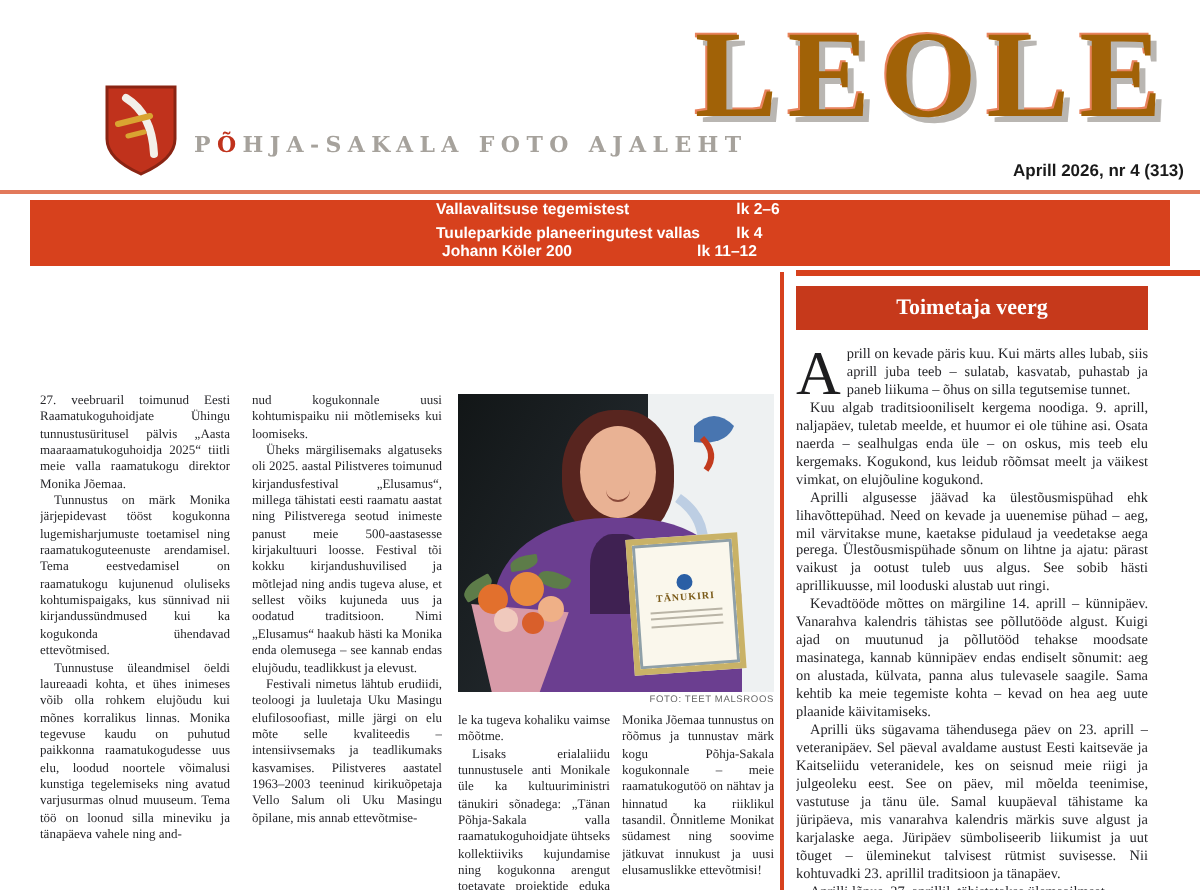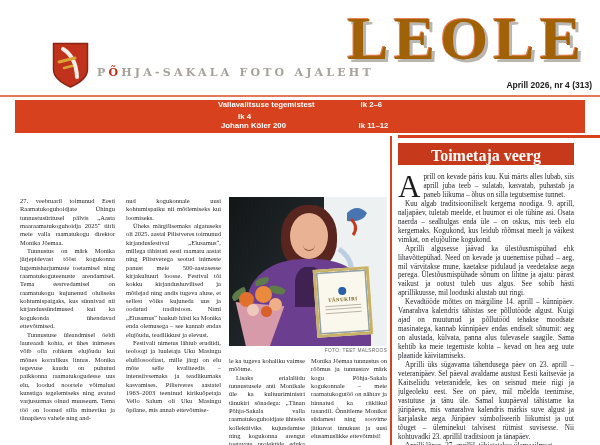--- a/index.html
+++ b/index.html
@@ -27,21 +27,21 @@
   }
   .mast-rule{position:absolute;left:0;top:95px;width:600px;height:1.5px;background:#e2795b;}
   
   .index-bar{
     position:absolute;left:15px;top:100px;width:570px;height:33px;
     background:#d7411d;display:flex;align-items:center;
     padding-left:42px;box-sizing:border-box;
     font-family:"Liberation Sans",sans-serif;font-weight:bold;font-size:7.8px;color:#fff;flex-direction:column;
   }
   .index-group{display:grid;grid-template-columns:auto auto;column-gap:10px;row-gap:3px;margin-right:26px;}
-  .index-group .pg{white-space:nowrap;margin-left:20px;}
+  .index-group .pg{white-space:nowrap;}
   .g1{width:180px;} .g2{width:175px;} .g3{width:200px;margin-right:0;gap:20px;}
   
   .headline{
     position:absolute;left:20px;top:140px;width:372px;
     font-family:"Liberation Sans",sans-serif;font-weight:700;font-size:22px;line-height:25.5px;
     color:#1d1d1f;letter-spacing:-0.3px;
   }
   
   .col{
     position:absolute;top:197px;height:248px;overflow:hidden;
@@ -79,22 +79,22 @@
   .leaf{position:absolute;background:#5d7c49;border-radius:60% 10%;}
   .ph-credit{
     position:absolute;left:229px;top:348px;width:158px;text-align:right;
     font-family:"Liberation Sans",sans-serif;font-size:4.8px;color:#666;letter-spacing:0.3px;
   }
   
   .divider-v{position:absolute;left:390px;top:136px;width:2px;height:309px;background:#d7411d;}
   .ed-rule{position:absolute;left:398px;top:135px;width:202px;height:3px;background:#d7411d;}
   .ed-box{
     position:absolute;left:398px;top:143px;width:176px;height:22px;background:#c6391b;
-    display:flex;align-items:flex-end;justify-content:center;
-    font-family:"Liberation Serif",serif;font-weight:bold;font-size:16px;color:#fff;
+    display:flex;align-items:center;justify-content:center;
+    font-family:"Liberation Serif",serif;font-weight:bold;font-size:11px;color:#fff;
   }
   .ed-text{
     position:absolute;left:398px;top:173px;width:176px;height:272px;overflow:hidden;
     font-size:7.2px;line-height:8.95px;text-align:justify;color:#26262a;
   }
   .ed-text p{margin:0;text-indent:7px;}
   .ed-text p.first{text-indent:0;}
   .dropcap{
     float:left;font-family:"Liberation Serif",serif;font-size:31px;line-height:25px;
     padding:1px 3px 0 0;color:#1d1d1f;
@@ -117,20 +117,21 @@
 </div>
 
 <div class="logo">LEOLE</div>
 <div class="issue">Aprill 2026, nr 4 (313)</div>
 <div class="mast-rule"></div>
 
 <div class="index-bar">
   <div class="index-group g1">
     <span>Vallavalitsuse tegemistest</span>
     <span class="pg">lk 2–6</span>
+    <span>Tuuleparkide planeeringutest vallas</span>
     <span class="pg">lk 4</span>
   </div>
   <div class="index-group g3">
     <span>Johann Köler 200</span>
     <span class="pg">lk 11–12</span>
     <span class="pg">lk 17</span>
   </div>
 </div>
 
 <div class="headline">

